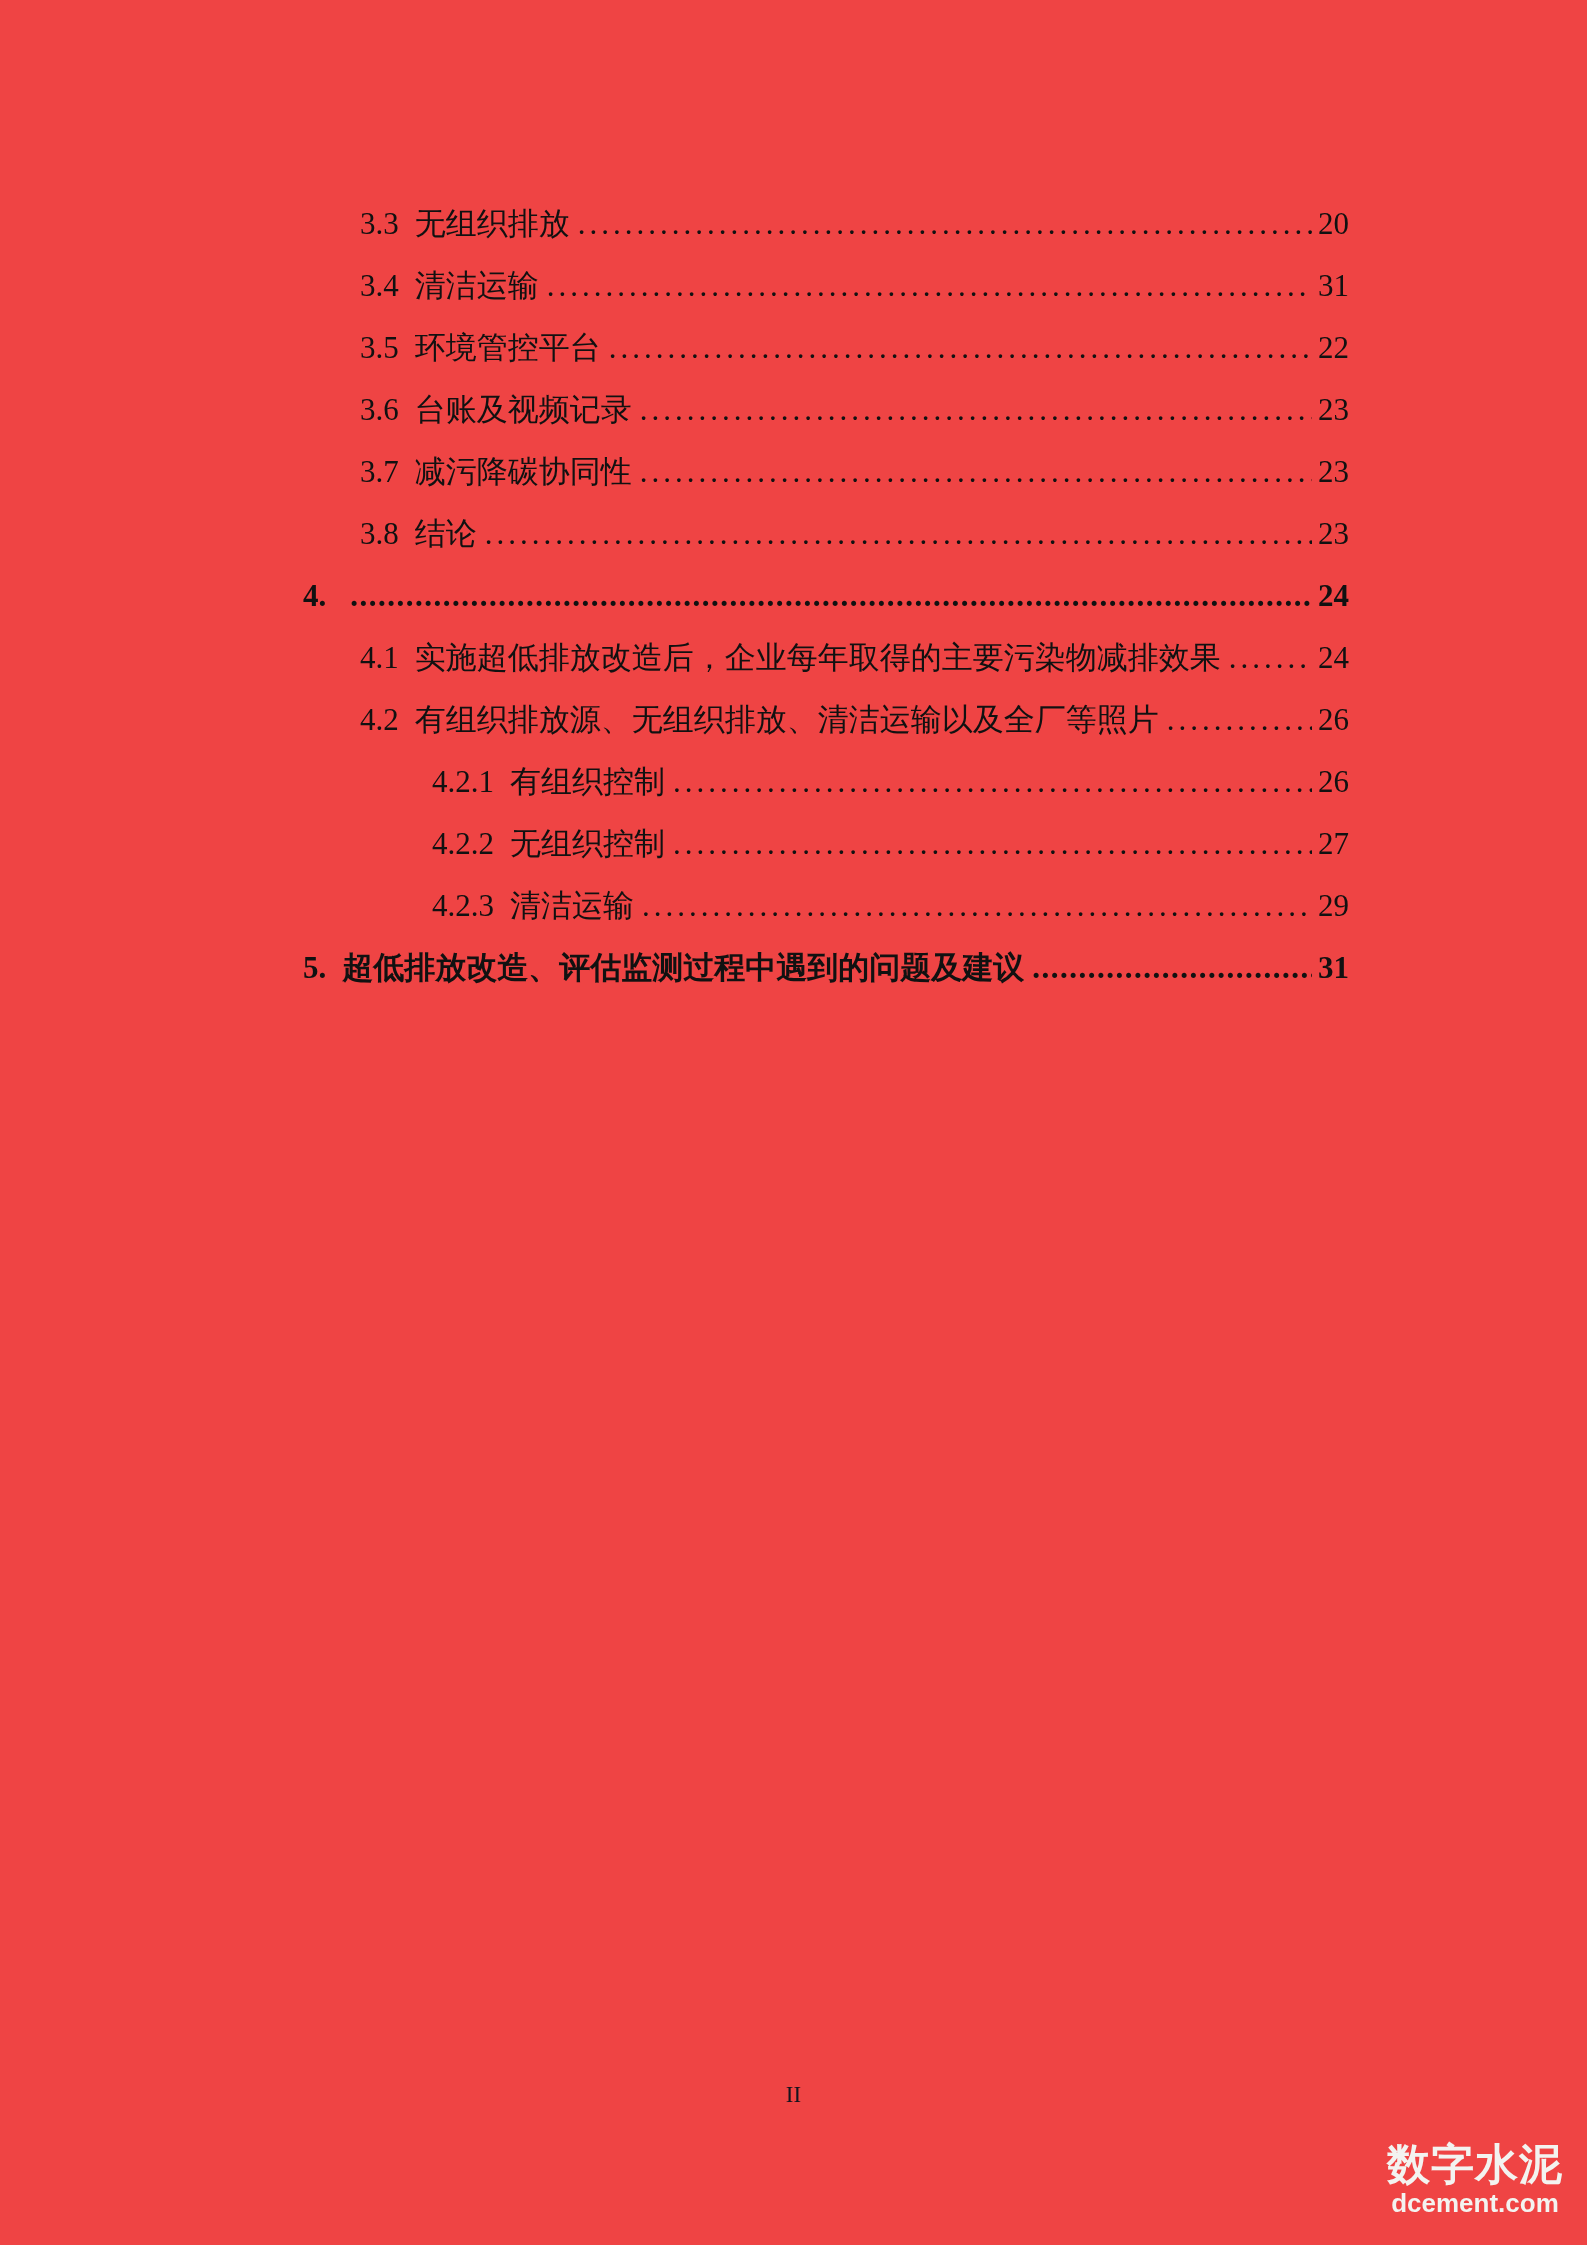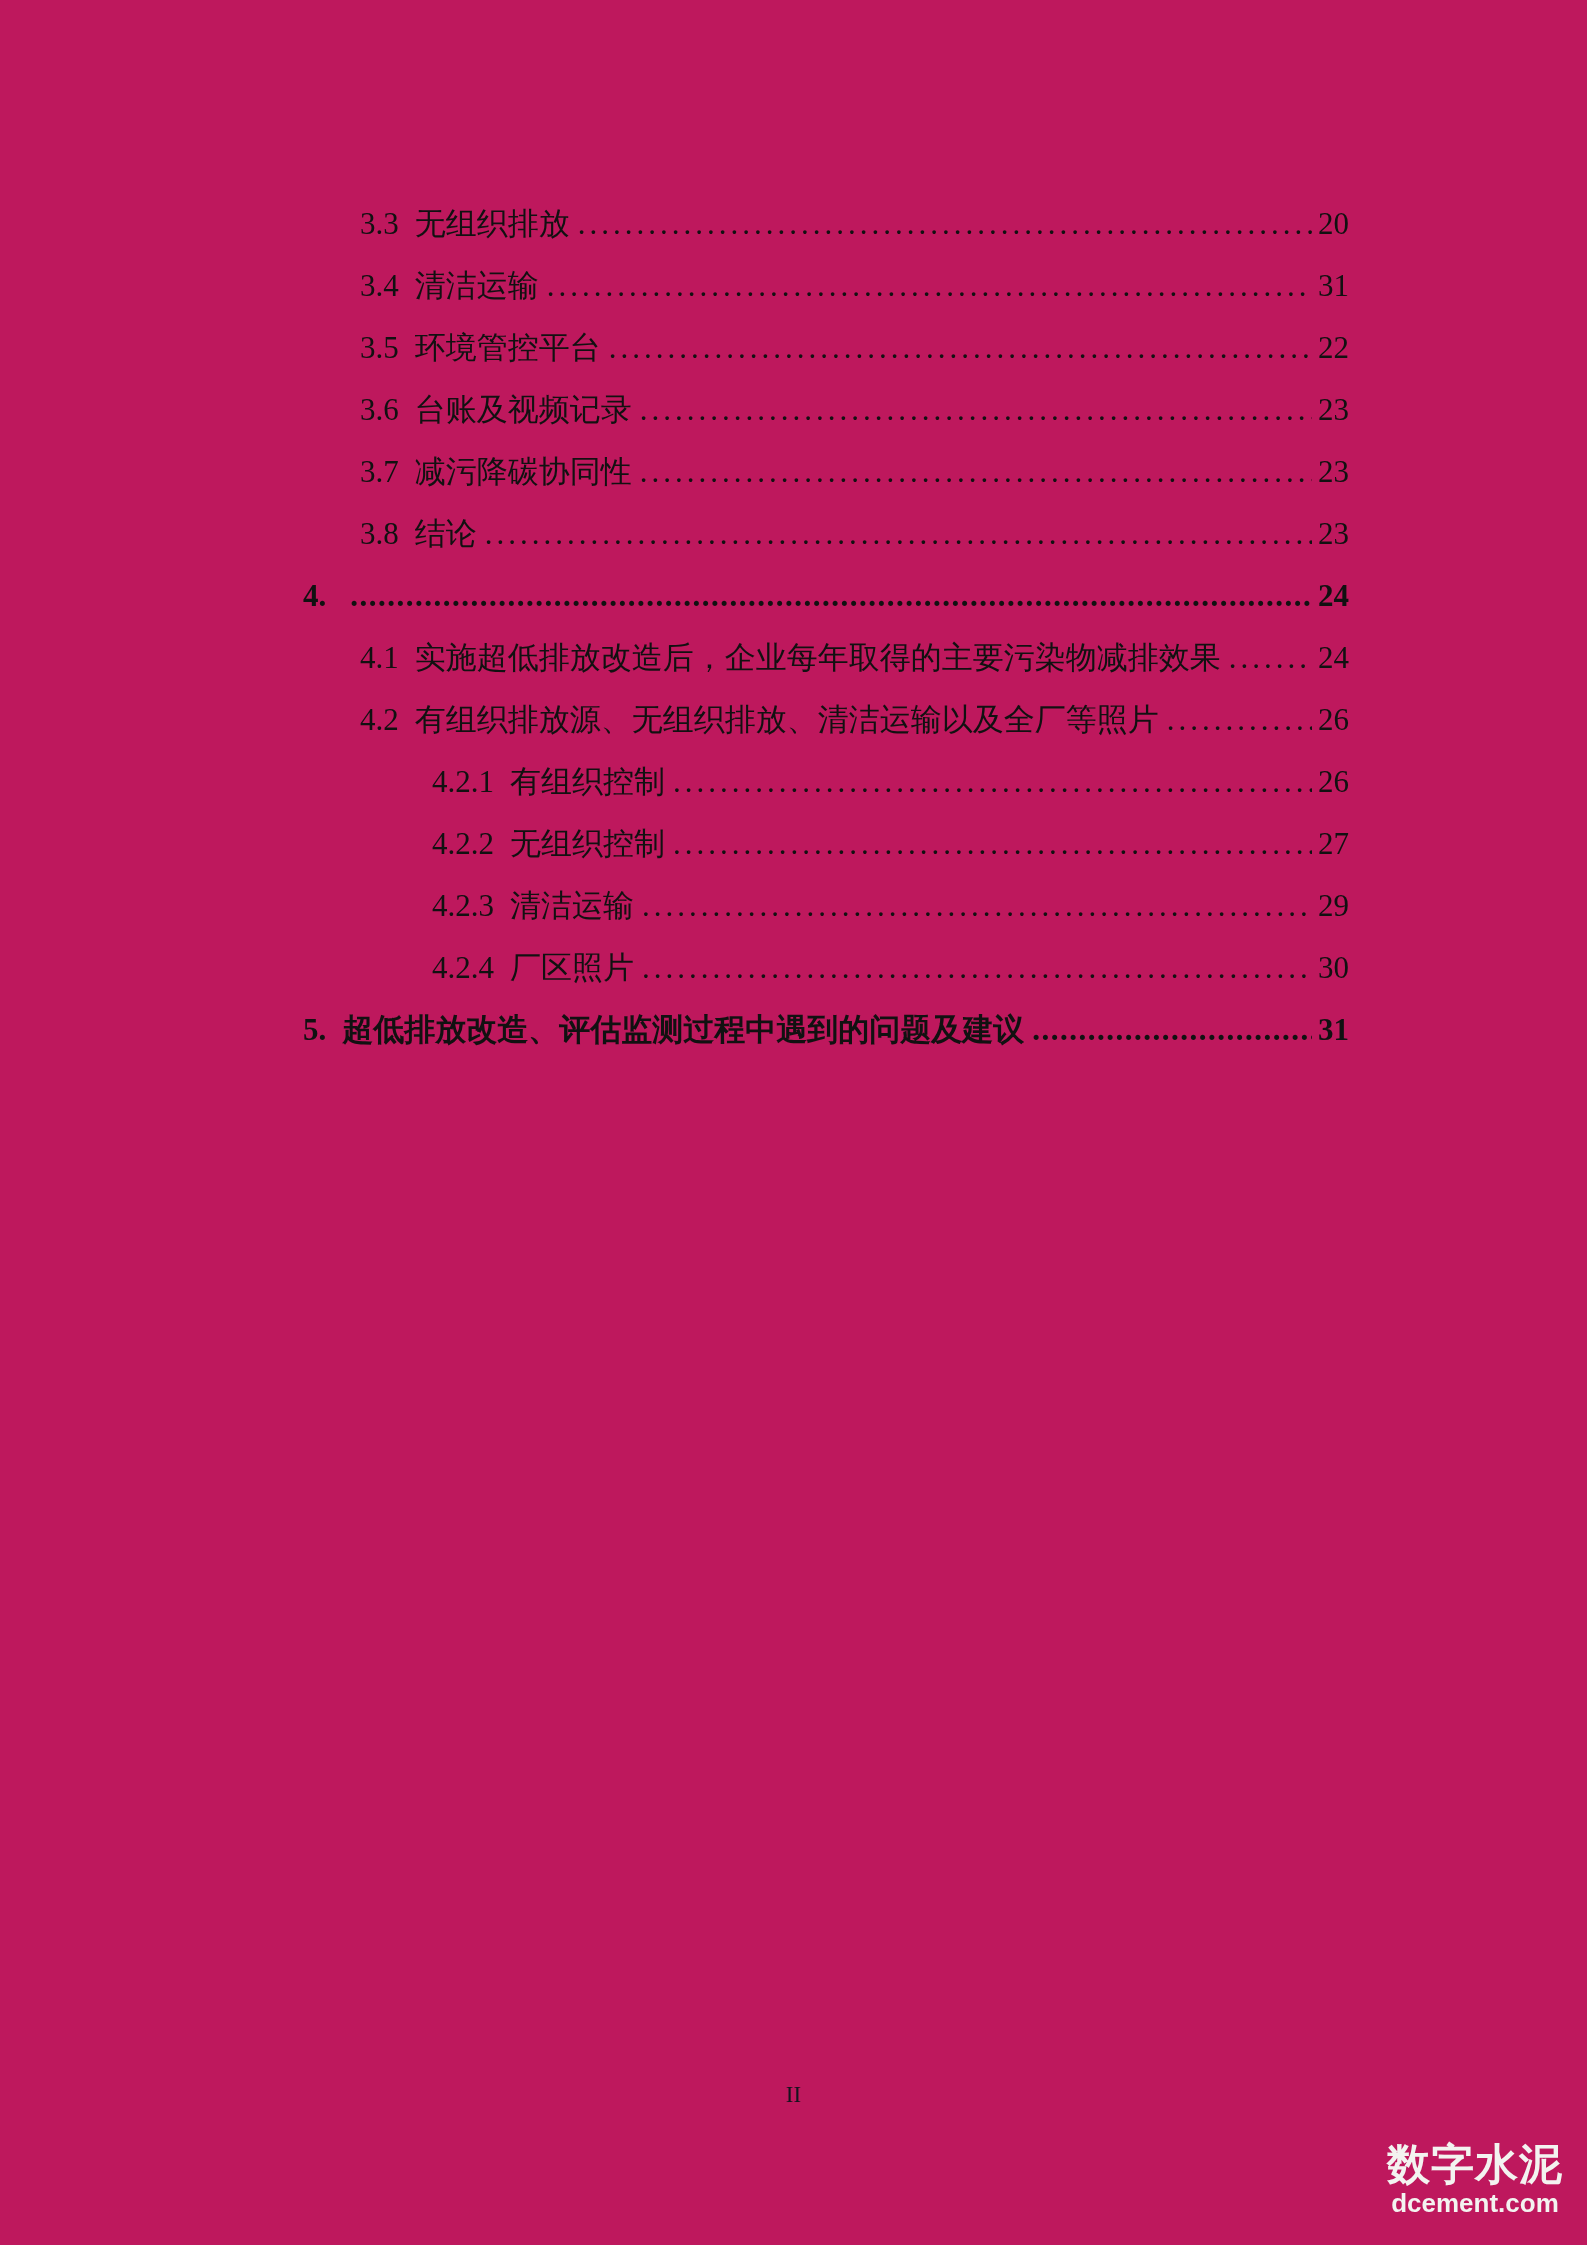--- a/index.html
+++ b/index.html
@@ -4,21 +4,21 @@
 <style>
   html, body {
     margin: 0;
     padding: 0;
     background: #ffffff;
   }
   .page {
     position: relative;
     width: 1587px;
     height: 2245px;
-    background: #be185d;
+    background: #ef4444;
     overflow: hidden;
     font-family: "Liberation Serif", "DejaVu Serif", serif;
     color: #111111;
   }
   
   .toc {
     position: absolute;
     left: 303px;
     top: 193px;
     right: 238px;
@@ -162,26 +162,20 @@
       <span class="title">无组织控制</span>
       <span class="dots"></span>
       <span class="pg">27</span>
     </div>
       <div class="toc-row level-3">
       <span class="num">4.2.3</span>
       <span class="title">清洁运输</span>
       <span class="dots"></span>
       <span class="pg">29</span>
     </div>
-      <div class="toc-row level-3">
-      <span class="num">4.2.4</span>
-      <span class="title">厂区照片</span>
-      <span class="dots"></span>
-      <span class="pg">30</span>
-    </div>
       <div class="toc-row level-1 bold">
       <span class="num">5.</span>
       <span class="title">超低排放改造、评估监测过程中遇到的问题及建议</span>
       <span class="dots"></span>
       <span class="pg">31</span>
     </div>
     </main>
 
   <div class="footer-pagenum">II</div>
 

